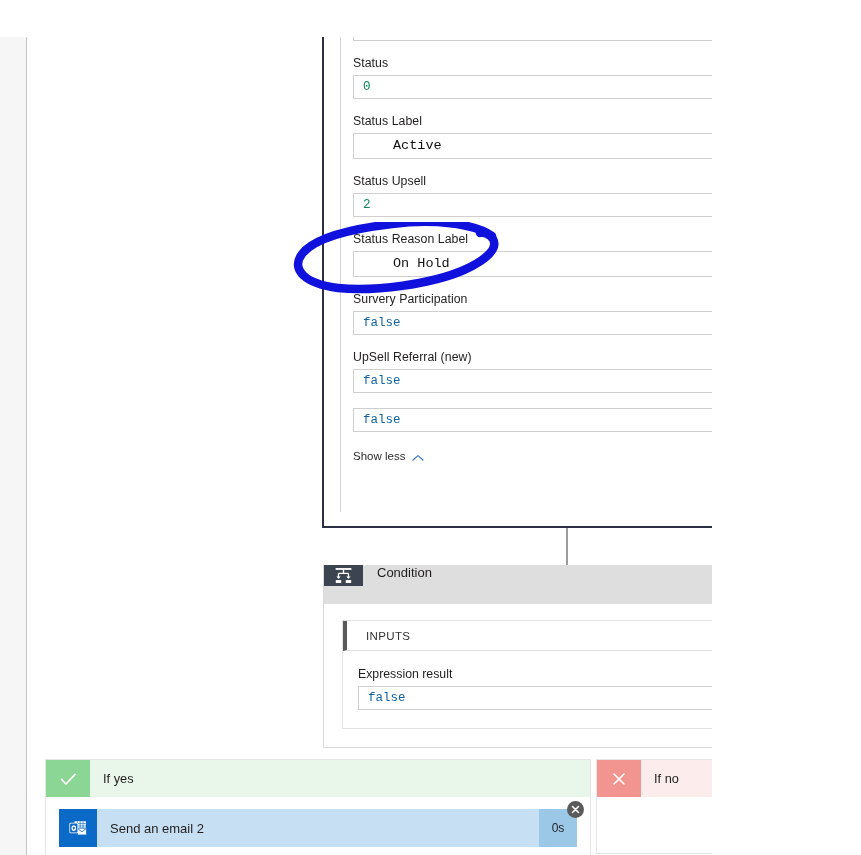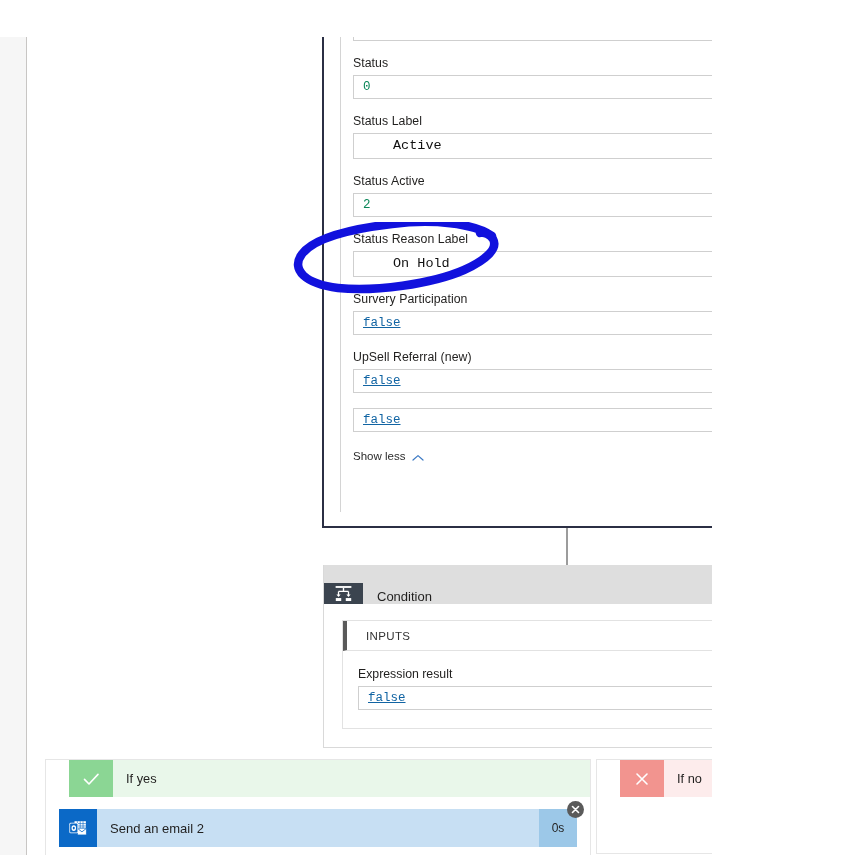--- a/index.html
+++ b/index.html
@@ -87,21 +87,21 @@
     line-height: 22px;
     padding: 0 9px;
     font-family: "Liberation Mono", "DejaVu Sans Mono", monospace;
     font-size: 12.5px;
     color: #1f1f1f;
     white-space: pre;
     overflow: hidden;
   }
   .field-value.tall { height: 26px; line-height: 24px; font-size: 13.5px; padding-left: 39px; }
   .v-num { color: #098658; }
-  .v-bool { color: #1164a3; text-decoration: underline; }
+  .v-bool { color: #1164a3; }
   .v-str { color: #111111; }
 
   .show-less {
     margin-top: 18px;
     display: flex; align-items: center; gap: 7px;
     font-size: 11.5px; color: #2b2b2b;
     cursor: pointer; width: fit-content;
   }
   .chev-up { width: 12px; height: 8px; display:block; }
 
@@ -115,21 +115,21 @@
   
   .cond-card {
     position: absolute;
     left: 295px; top: 528px;
     width: 519px;
     background: #ffffff;
     border: 1px solid #d9d9d9;
     border-top: none;
   }
   .cond-header {
-    display: flex; align-items: flex-end;
+    display: flex; align-items: flex-start;
     height: 39px;
     background: #dedede;
     position: relative;
   }
   .cond-icon-tile {
     width: 39px; flex: 0 0 39px;
     background: #3b444f;
     display: flex; align-items: center; justify-content: center;
   }
   .cond-title {
@@ -171,21 +171,20 @@
   }
   .branch-no {
     position: absolute; left: 568px; top: 722px;
     width: 293px; background: #ffffff;
     border: 1px solid #e6e6e6;
     border-right: none;
   }
   .branch-head {
     display: flex; align-items: stretch;
     height: 37px;
-    margin-left: 23px;
   }
   .branch-head.yes { background: #e9f7ea; }
   .branch-head.no  { background: #fdecec; }
   .branch-icon-tile {
     width: 44px; flex: 0 0 44px;
     display: flex; align-items: center; justify-content: center;
   }
   .branch-icon-tile.yes { background: #8bd694; }
   .branch-icon-tile.no  { background: #f2948f; }
   .branch-label {
@@ -252,21 +251,21 @@
             <div class="field-label">Status</div>
             <div class="field-value v-num">0</div>
           </div>
 
           <div class="field">
             <div class="field-label">Status Label</div>
             <div class="field-value tall v-str">Active</div>
           </div>
 
           <div class="field">
-            <div class="field-label">Status Active</div>
+            <div class="field-label">Status Upsell</div>
             <div class="field-value v-num">2</div>
           </div>
 
           <div class="field">
             <div class="field-label">Status Reason Label</div>
             <div class="field-value tall v-str">On Hold</div>
           </div>
 
           <div class="field">
             <div class="field-label">Survery Participation</div>

